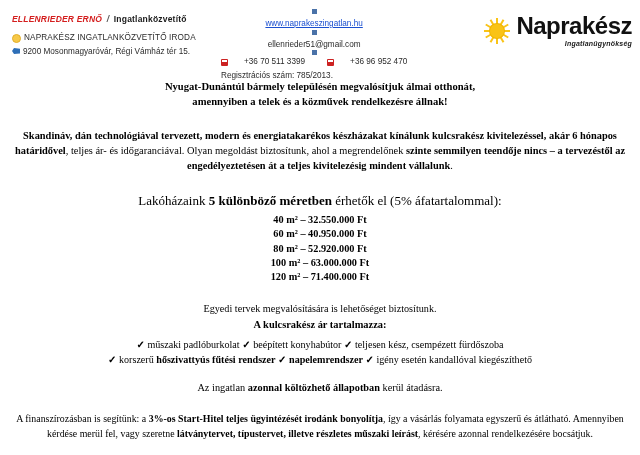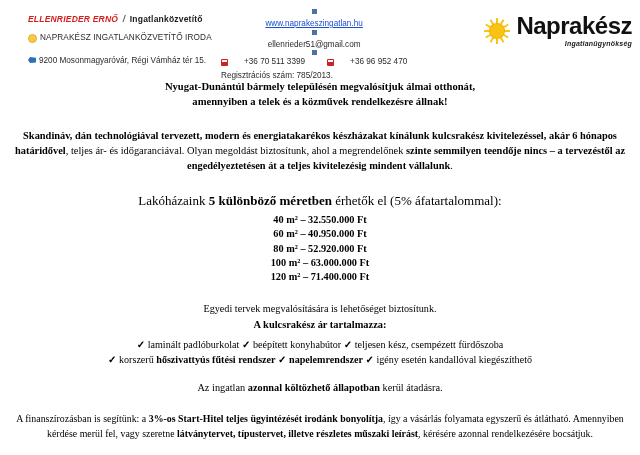--- a/index.html
+++ b/index.html
@@ -17,21 +17,21 @@
   }
 
   
   .letterhead {
     position: relative;
     height: 66px;
     padding: 0;
   }
   .lh-left {
     position: absolute;
-    left: 28px;
+    left: 12px;
     top: 14px;
     font-family: "Liberation Sans", "DejaVu Sans", sans-serif;
     line-height: 1.35;
   }
   .agent-line {
     font-size: 8.5px;
     font-weight: bold;
     font-style: italic;
     letter-spacing: .2px;
     white-space: nowrap;
@@ -42,21 +42,21 @@
   .agent-role { color: #1a1a1a; font-weight: bold; font-style: normal; }
 
   .office-line, .address-line {
     font-size: 8.2px;
     color: #2a2a2a;
     white-space: nowrap;
     display: flex;
     align-items: center;
     gap: 3px;
   }
-  .office-line { margin-bottom: 11px; letter-spacing: .15px; justify-content: center; }
+  .office-line { margin-bottom: 2px; letter-spacing: .15px; justify-content: center; }
 
   .dot-yellow {
     width: 7px; height: 7px; border-radius: 50%;
     background: #f7c948; border: 1px solid #e2ae2a;
     display: inline-block; flex: none;
   }
   .dot-blue {
     width: 8px; height: 6px;
     background: #2e6fb7;
     display: inline-block; flex: none;
@@ -268,21 +268,21 @@
     <div class="price-row">60 m² – 40.950.000 Ft</div>
     <div class="price-row">80 m² – 52.920.000 Ft</div>
     <div class="price-row">100 m² – 63.000.000 Ft</div>
     <div class="price-row">120 m² – 71.400.000 Ft</div>
   </div>
 
   <p class="para custom-line">Egyedi tervek megvalósítására is lehetőséget biztosítunk.</p>
   <p class="para includes-title">A kulcsrakész ár tartalmazza:</p>
 
   <div class="feature-lines">
-    <div class="feature-row"><span class="chk">✓</span> <span>laminált padlóburkolat</span> <span class="chk">✓</span> <span>beépített konyhabútor</span> <span class="chk">✓</span> <span>teljesen kész, csempézett fürdőszoba</span></div>
+    <div class="feature-row"><span class="chk">✓</span> <span>műszaki padlóburkolat</span> <span class="chk">✓</span> <span>beépített konyhabútor</span> <span class="chk">✓</span> <span>teljesen kész, csempézett fürdőszoba</span></div>
     <div class="feature-row"><span class="chk">✓</span> <span>korszerű </span><span class="b">hőszivattyús fűtési rendszer</span> <span class="chk">✓</span> <span class="b">napelemrendszer</span> <span class="chk">✓</span> <span>igény esetén kandallóval kiegészíthető</span></div>
   </div>
 
   <p class="para handover"><span>Az ingatlan </span><span class="b">azonnal költözhető állapotban</span><span> kerül átadásra.</span></p>
 
   <p class="para finance"><span>A finanszírozásban is segítünk: a </span><span class="b">3%-os Start-Hitel teljes ügyintézését irodánk bonyolítja</span><span>, így a vásárlás folyamata egyszerű és átlátható. Amennyiben kérdése merül fel, vagy szeretne </span><span class="b">látványtervet, típustervet, illetve részletes műszaki leírást</span><span>, kérésére azonnal rendelkezésére bocsátjuk.</span></p>
 
   <p class="para closing"></p>
 
 </div>

